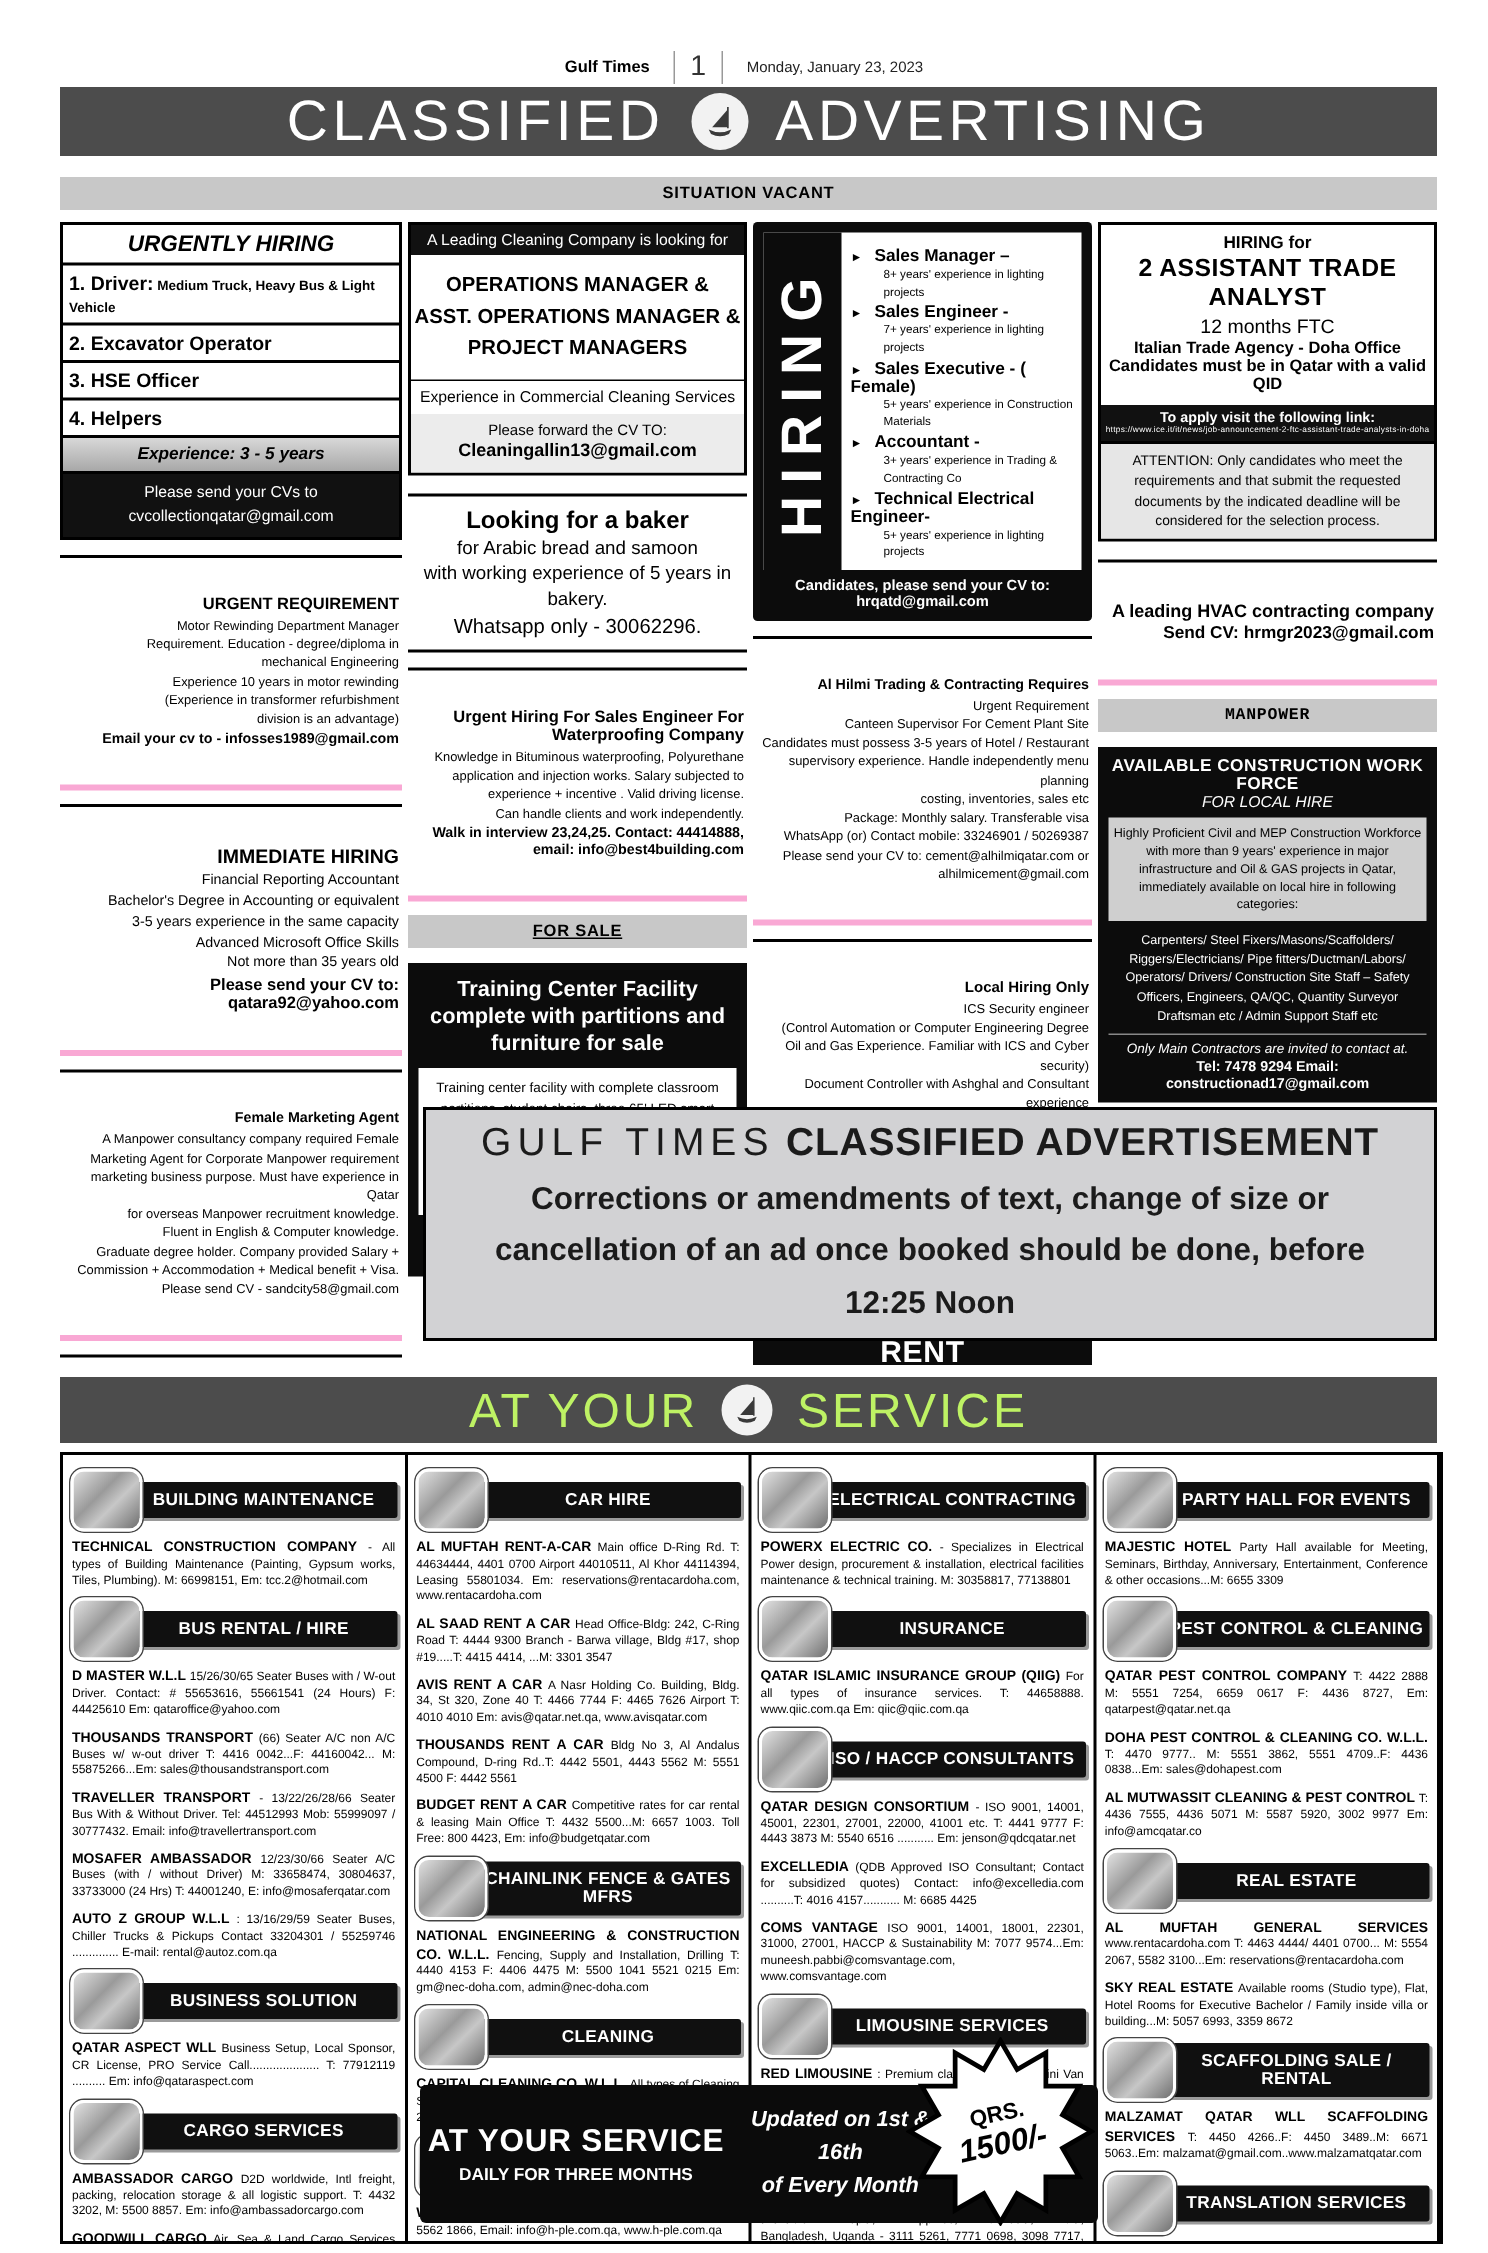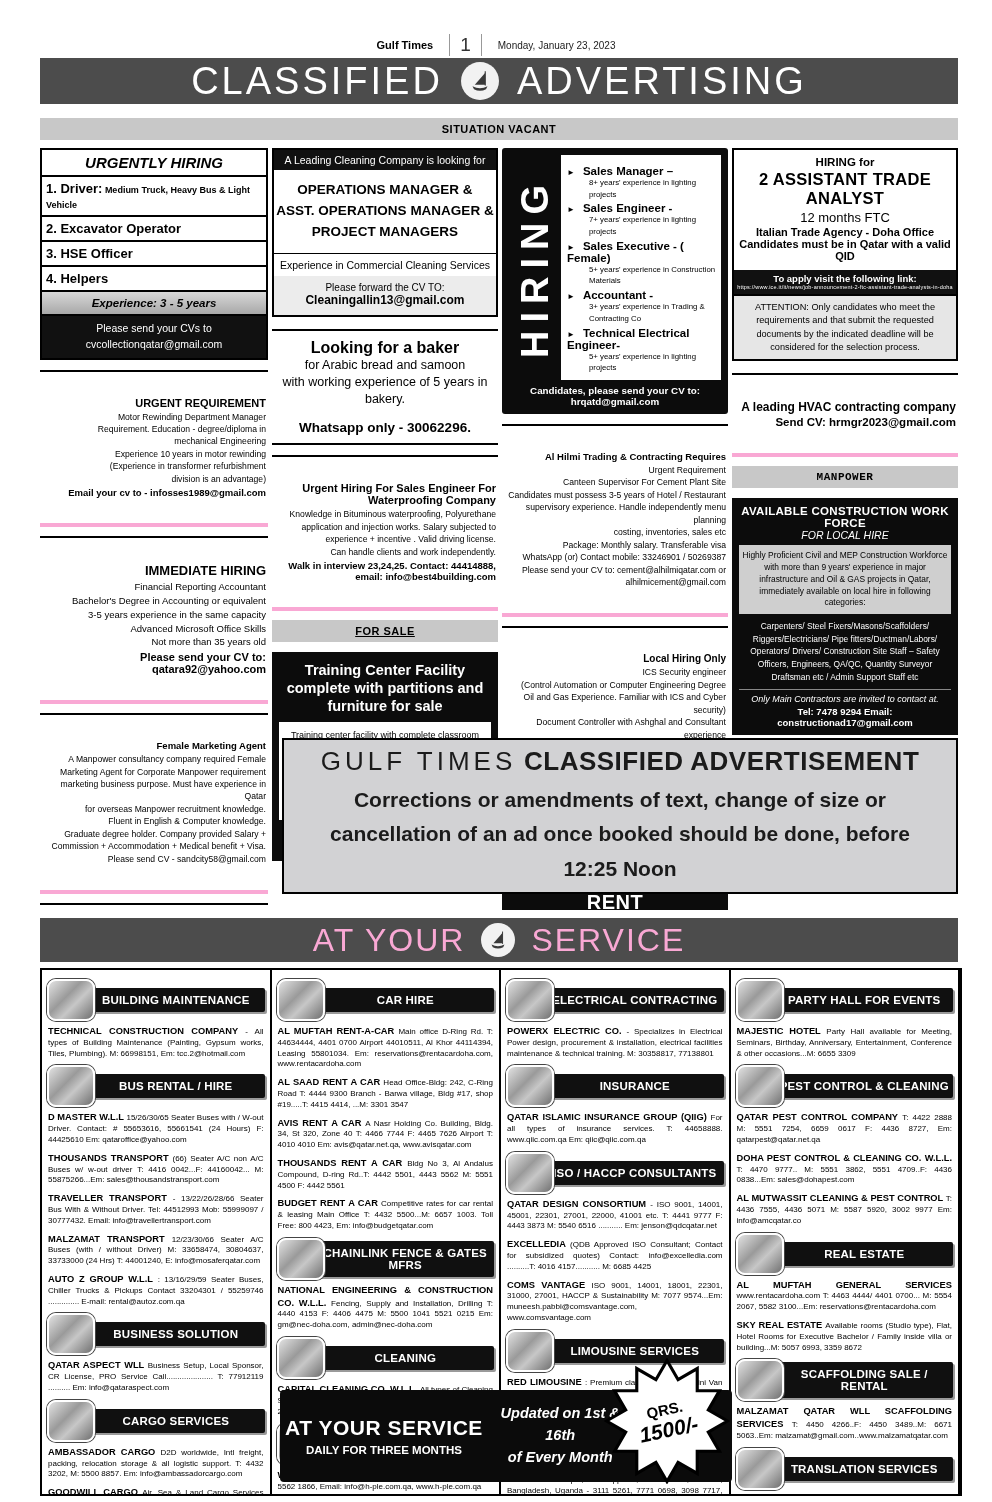--- a/index.html
+++ b/index.html
@@ -49,21 +49,21 @@
   .clean-head{background:#111;color:#fff;font-size:10.5px;text-align:center;padding:4px 2px;}
   .clean-roles{font-weight:bold;font-size:13.5px;text-align:center;line-height:1.55;padding:10px 2px;border-bottom:1.5px solid #000;}
   .clean-exp{font-size:10.5px;text-align:center;padding:5px 2px;}
   .clean-foot{background:#ececec;text-align:center;padding:6px 2px 8px;}
   .clean-foot .l1{font-size:10px;}
   .clean-foot .l2{font-weight:bold;font-size:12px;}
 
   .baker{border-top:2.5px solid #000;border-bottom:2.5px solid #000;padding:8px 2px;margin-bottom:10px;text-align:center;}
   .baker-title{font-weight:bold;font-size:16px;}
   .baker-lines{font-size:12.5px;line-height:1.35;}
-  .baker-foot{font-weight:bold;font-size:13.5px;margin-top:13px;}
+  .baker-foot{font-weight:normal;font-size:13.5px;margin-top:3px;}
 
   
   .hiring-box{background:#0c0c0c;padding:7px;margin-bottom:10px;border-radius:3px;}
   .hiring-inner{display:flex;background:#fff;}
   .hiring-vert{background:#0c0c0c;color:#fff;display:flex;align-items:center;justify-content:center;width:52px;}
   .hiring-vert span{writing-mode:vertical-rl;transform:rotate(180deg);font-size:38px;font-weight:bold;letter-spacing:8px;}
   .hiring-list{flex:1;padding:8px 4px 6px 6px;}
   .h-role{font-size:11.5px;font-weight:bold;margin-top:2px;}
   .h-role .arr{font-size:8px;margin-right:8px;}
   .h-exp{font-size:7.8px;margin-left:22px;line-height:1.5;}
@@ -106,21 +106,21 @@
 
   
   .notice{position:absolute;left:282px;top:738px;width:672px;height:152px;background:#d2d2d4;
           border:2.5px solid #000;display:flex;flex-direction:column;align-items:center;justify-content:center;color:#1b1b1b;}
   .notice .t{font-size:26px;margin-bottom:6px;}
   .notice .t .light{font-weight:400;letter-spacing:4px;}
   .notice .t .boldpart{font-weight:bold;letter-spacing:.5px;}
   .notice .b{font-weight:bold;font-size:21px;text-align:center;line-height:1.65;width:94%;}
 
   
-  .ays{position:absolute;left:40px;top:918px;width:918px;height:44px;background:#4c4c4c;color:#f9a8d4;
+  .ays{position:absolute;left:40px;top:918px;width:918px;height:44px;background:#4c4c4c;color:#bef264;
        display:flex;align-items:center;justify-content:center;gap:16px;}
   .ays .w{font-size:32px;letter-spacing:2px;font-weight:400;}
   .ays .logo-circle{width:34px;height:34px;}
 
   
   .svc-wrap{position:absolute;left:40px;top:968px;width:918px;height:524px;border:2px solid #000;
             display:grid;grid-template-columns:1fr 1fr 1fr 1fr;}
   .svc-col{padding:6px 5px;border-right:2px solid #000;overflow:hidden;}
   .svc-col:last-child{border-right:none;}
   .svc-head{display:flex;align-items:center;margin:3px 0 4px;}
@@ -405,21 +405,21 @@
         <span class="svc-bar">BUILDING MAINTENANCE</span>
       </div>
       <p class="svc-entry"><b>TECHNICAL CONSTRUCTION COMPANY </b>- All types of Building Maintenance (Painting, Gypsum works, Tiles, Plumbing). M: 66998151, Em: tcc.2@hotmail.com</p>
       <div class="svc-head">
         <span class="thumb"></span>
         <span class="svc-bar">BUS RENTAL / HIRE</span>
       </div>
       <p class="svc-entry"><b>D MASTER W.L.L </b>15/26/30/65 Seater Buses with / W-out Driver. Contact: # 55653616, 55661541 (24 Hours) F: 44425610 Em: qataroffice@yahoo.com</p>
       <p class="svc-entry"><b>THOUSANDS TRANSPORT </b>(66) Seater A/C non A/C Buses w/ w-out driver T: 4416 0042...F: 44160042... M: 55875266...Em: sales@thousandstransport.com</p>
       <p class="svc-entry"><b>TRAVELLER TRANSPORT </b>- 13/22/26/28/66 Seater Bus With &amp; Without Driver. Tel: 44512993 Mob: 55999097 / 30777432. Email: info@travellertransport.com</p>
-      <p class="svc-entry"><b>MALZAMAT TRANSPORT </b>12/23/30/66 Seater A/C Buses (with / without Driver) M: 33658474, 30804637, 33733000 (24 Hrs) T: 44001240, E: info@mosaferqatar.com</p>
+      <p class="svc-entry"><b>MOSAFER AMBASSADOR </b>12/23/30/66 Seater A/C Buses (with / without Driver) M: 33658474, 30804637, 33733000 (24 Hrs) T: 44001240, E: info@mosaferqatar.com</p>
       <p class="svc-entry"><b>AUTO Z GROUP W.L.L </b>: 13/16/29/59 Seater Buses, Chiller Trucks &amp; Pickups Contact 33204301 / 55259746 .............. E-mail: rental@autoz.com.qa</p>
       <div class="svc-head">
         <span class="thumb"></span>
         <span class="svc-bar">BUSINESS SOLUTION</span>
       </div>
       <p class="svc-entry"><b>QATAR ASPECT WLL </b>Business Setup, Local Sponsor, CR License, PRO Service Call..................... T: 77912119 .......... Em: info@qataraspect.com</p>
       <div class="svc-head">
         <span class="thumb"></span>
         <span class="svc-bar">CARGO SERVICES</span>
       </div>

